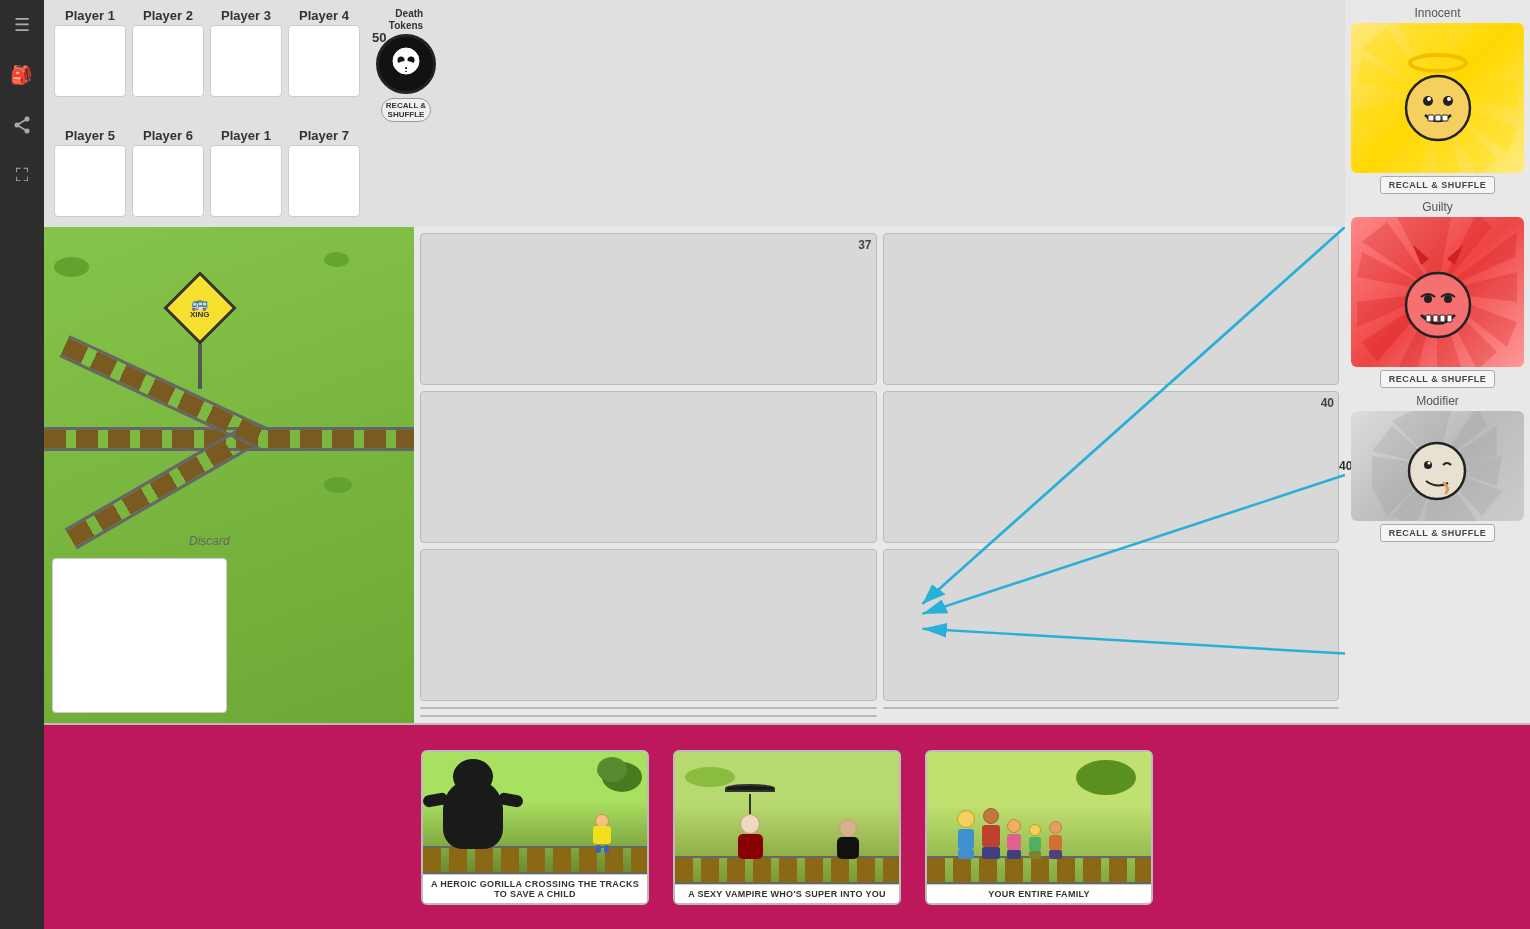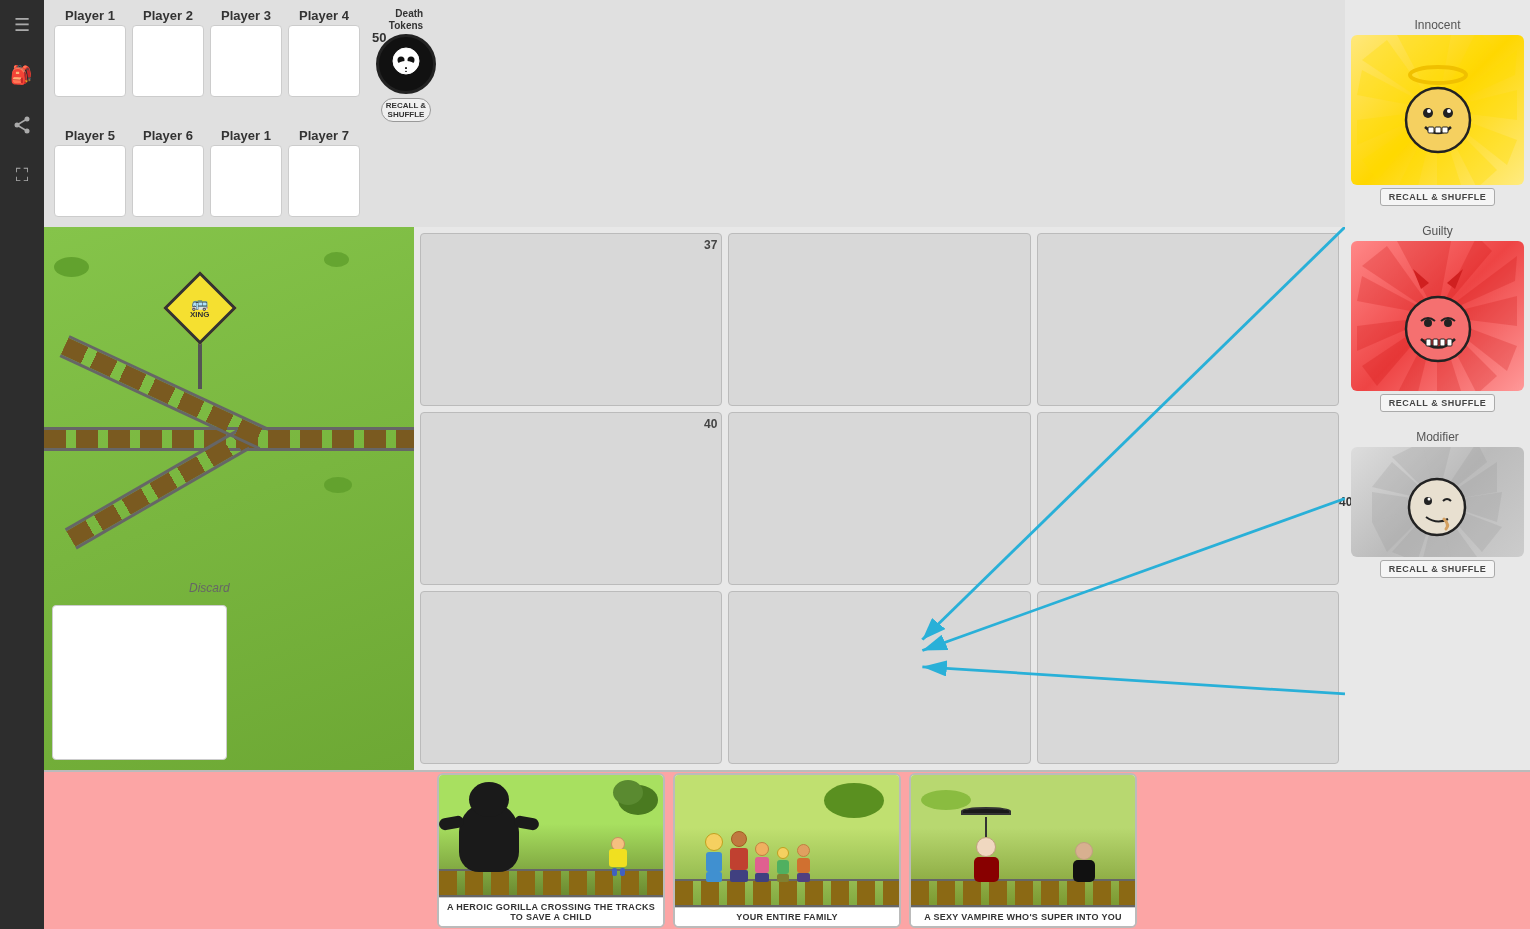--- a/index.html
+++ b/index.html
@@ -157,21 +157,21 @@
       width: 100%;
       height: 100%;
       position: relative;
     }
 
     
     #card-grid {
       flex: 1;
       background: #e8e8e8;
       display: grid;
-      grid-template-columns: repeat(3, 1fr);
+      grid-template-columns: repeat(2, 1fr);
       grid-template-rows: repeat(3, 1fr);
       gap: 6px;
       padding: 6px;
       position: relative;
     }
 
     .grid-cell {
       background: #d8d8d8;
       border: 1px solid #bbb;
       border-radius: 4px;
@@ -196,21 +196,20 @@
       flex-direction: column;
       padding: 6px;
       gap: 6px;
       flex-shrink: 0;
     }
 
     .deck-section {
       display: flex;
       flex-direction: column;
       align-items: center;
-      margin-top: 12px;
     }
     .deck-title {
       font-size: 12px;
       color: #555;
       margin-bottom: 3px;
     }
     .deck-image {
       width: 173px;
       height: 150px;
       border-radius: 6px;
@@ -254,26 +253,26 @@
       color: #333;
     }
     .deck-wrapper {
       position: relative;
       display: flex;
       align-items: center;
     }
 
     
     #bottom-tray {
-      height: 159px;
-      background: #fca5a5;
+      height: 206px;
+      background: #be185d;
       display: flex;
       align-items: center;
       justify-content: center;
-      gap: 8px;
+      gap: 24px;
       padding: 10px;
       border-top: 2px solid #bbb;
     }
 
     .tray-card {
       width: 228px;
       height: 155px;
       border-radius: 6px;
       overflow: hidden;
       border: 2px solid #bbb;
@@ -650,20 +649,50 @@
               <div style="width:5px;height:8px;background:#4060c0;border-radius:2px;"></div>
             </div>
           </div>
         </div>
       </div>
       <div class="tray-card-label">A HEROIC GORILLA CROSSING THE TRACKS TO SAVE A CHILD</div>
     </div>
 
     <div class="tray-card">
       <div class="tray-card-image">
+        <div style="width:100%;height:100%;background:linear-gradient(180deg,#b8d870 40%,#7a9830 100%);position:relative;overflow:hidden;">
+
+          <div style="position:absolute;bottom:0;width:100%;height:28px;background:repeating-linear-gradient(90deg,#8b6914 0,#8b6914 18px,transparent 18px,transparent 26px);border-top:2px solid #666;border-bottom:2px solid #666;"></div>
+
+          <div style="position:absolute;top:15px;left:10px;width:50px;height:20px;background:#8abc40;border-radius:50%;"></div>
+
+          <div style="position:absolute;bottom:25px;left:50px;">
+
+            <div style="width:50px;height:8px;background:#1a1a1a;border-radius:50% 50% 0 0;border:2px solid #333;margin-bottom:2px;"></div>
+
+            <div style="width:2px;height:20px;background:#333;margin:0 auto;"></div>
+
+            <div style="width:20px;height:20px;background:#f0d8c0;border-radius:50%;margin:0 auto;border:1px solid #c0a080;"></div>
+
+            <div style="width:25px;height:25px;background:#880000;border-radius:5px;margin:0 auto;"></div>
+          </div>
+
+          <div style="position:absolute;bottom:25px;right:40px;">
+
+            <div style="width:18px;height:18px;background:#d8b090;border-radius:50%;margin:0 auto;border:1px solid #c0a080;"></div>
+
+            <div style="width:22px;height:22px;background:#111;border-radius:5px;margin:0 auto;"></div>
+          </div>
+        </div>
+      </div>
+      <div class="tray-card-label">A SEXY VAMPIRE WHO'S SUPER INTO YOU</div>
+    </div>
+
+    <div class="tray-card">
+      <div class="tray-card-image">
         <div style="width:100%;height:100%;background:linear-gradient(180deg,#c0e070 40%,#80a840 100%);position:relative;overflow:hidden;">
 
           <div style="position:absolute;bottom:0;width:100%;height:28px;background:repeating-linear-gradient(90deg,#8b6914 0,#8b6914 18px,transparent 18px,transparent 26px);border-top:2px solid #666;border-bottom:2px solid #666;"></div>
 
           <div style="position:absolute;top:8px;right:15px;width:60px;height:35px;background:#5a9020;border-radius:50%;"></div>
 
           <div style="position:absolute;bottom:25px;left:30px;display:flex;flex-direction:column;align-items:center;">
             <div style="width:18px;height:18px;background:#f5d060;border-radius:50%;border:1px solid #c0a020;"></div>
             <div style="width:16px;height:20px;background:#4090d0;border-radius:3px;margin-top:1px;"></div>
             <div style="width:16px;height:10px;background:#4090d0;border-radius:2px;"></div>
@@ -689,44 +718,14 @@
 
           <div style="position:absolute;bottom:25px;left:122px;display:flex;flex-direction:column;align-items:center;">
             <div style="width:13px;height:13px;background:#e0a060;border-radius:50%;border:1px solid #c08040;"></div>
             <div style="width:13px;height:15px;background:#d07030;border-radius:3px;margin-top:1px;"></div>
             <div style="width:13px;height:9px;background:#504080;border-radius:2px;"></div>
           </div>
         </div>
       </div>
       <div class="tray-card-label">YOUR ENTIRE FAMILY</div>
     </div>
-
-    <div class="tray-card">
-      <div class="tray-card-image">
-        <div style="width:100%;height:100%;background:linear-gradient(180deg,#b8d870 40%,#7a9830 100%);position:relative;overflow:hidden;">
-
-          <div style="position:absolute;bottom:0;width:100%;height:28px;background:repeating-linear-gradient(90deg,#8b6914 0,#8b6914 18px,transparent 18px,transparent 26px);border-top:2px solid #666;border-bottom:2px solid #666;"></div>
-
-          <div style="position:absolute;top:15px;left:10px;width:50px;height:20px;background:#8abc40;border-radius:50%;"></div>
-
-          <div style="position:absolute;bottom:25px;left:50px;">
-
-            <div style="width:50px;height:8px;background:#1a1a1a;border-radius:50% 50% 0 0;border:2px solid #333;margin-bottom:2px;"></div>
-
-            <div style="width:2px;height:20px;background:#333;margin:0 auto;"></div>
-
-            <div style="width:20px;height:20px;background:#f0d8c0;border-radius:50%;margin:0 auto;border:1px solid #c0a080;"></div>
-
-            <div style="width:25px;height:25px;background:#880000;border-radius:5px;margin:0 auto;"></div>
-          </div>
-
-          <div style="position:absolute;bottom:25px;right:40px;">
-
-            <div style="width:18px;height:18px;background:#d8b090;border-radius:50%;margin:0 auto;border:1px solid #c0a080;"></div>
-
-            <div style="width:22px;height:22px;background:#111;border-radius:5px;margin:0 auto;"></div>
-          </div>
-        </div>
-      </div>
-      <div class="tray-card-label">A SEXY VAMPIRE WHO'S SUPER INTO YOU</div>
-    </div>
   </div>
 </div>
 
 </body></html>

